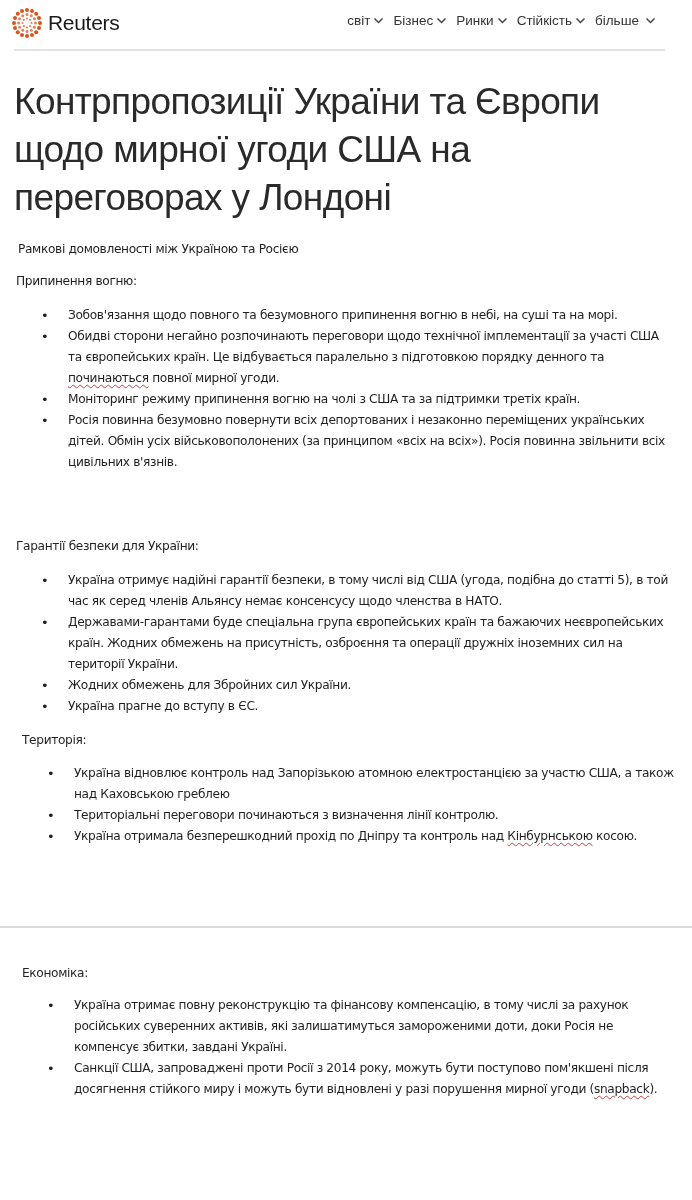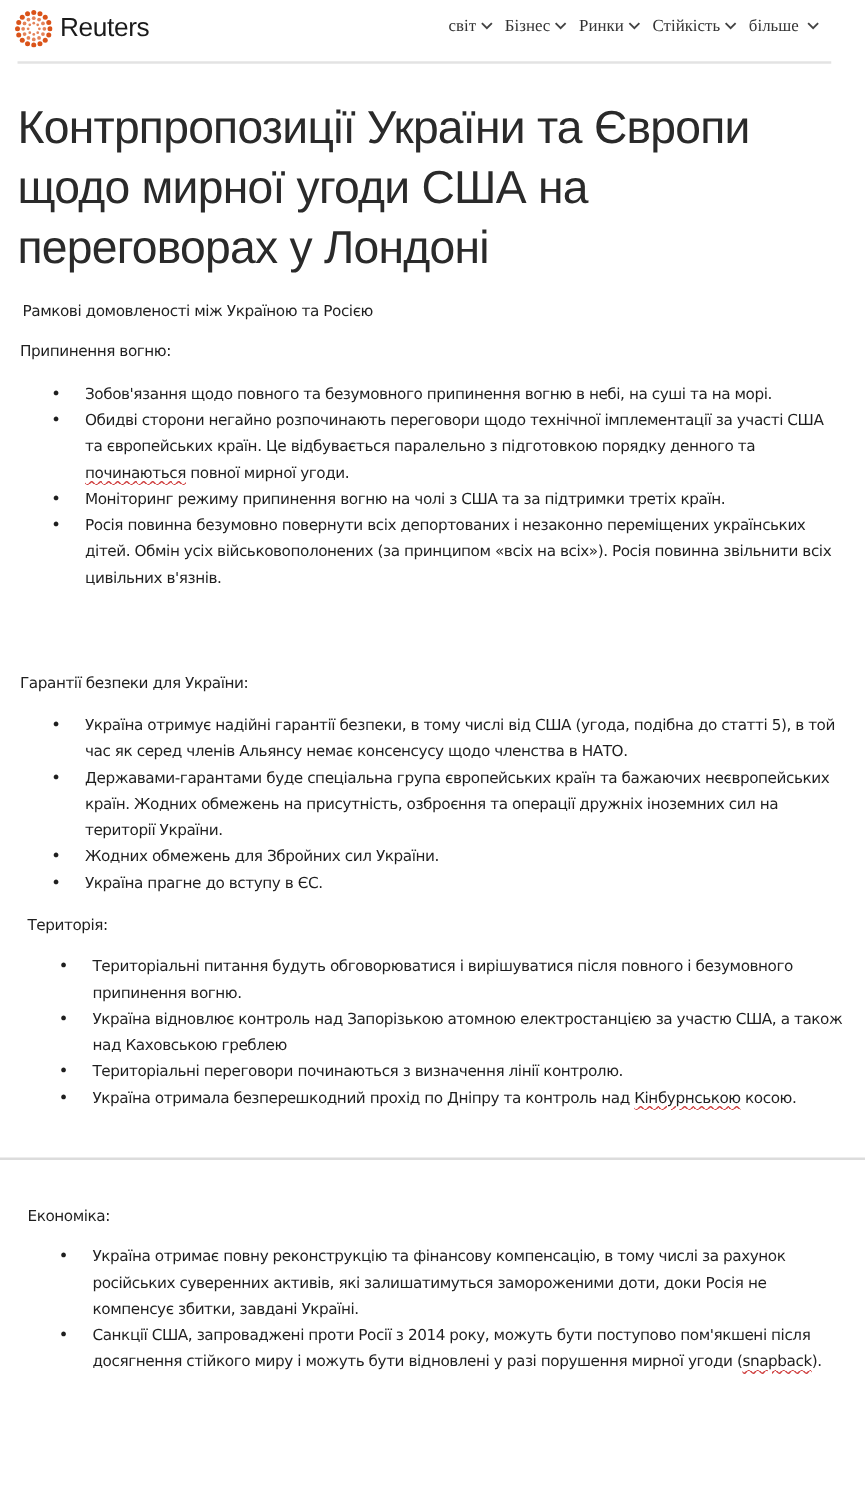--- a/index.html
+++ b/index.html
@@ -3,21 +3,21 @@
 <meta charset="utf-8">
 <style>
   html, body { margin: 0; padding: 0; background: #ffffff; }
   body { width: 692px; height: 1200px; overflow: hidden; position: relative; color: #1a1a1a; }
 
   .header { position: absolute; left: 0; top: 0; width: 692px; height: 50px; }
   .logo { position: absolute; left: 12px; top: 8px; display: flex; align-items: center; }
   .logo-mark { width: 30px; height: 30px; }
   .logo-text { font-family: "Liberation Sans", sans-serif; font-size: 21px; color: #1a1a1a; margin-left: 6px; letter-spacing: -0.3px; }
   .nav { position: absolute; right: 36px; top: 13px; display: flex; gap: 9px;
-         font-family: Liberation Serif, serif; font-size: 13.5px; color: #333; }
+         font-family: Liberation Sans, sans-serif; font-size: 13.5px; color: #333; }
   .nav-item { display: flex; align-items: center; cursor: pointer; white-space: nowrap; }
   .chev { display: inline-block; width: 11px; height: 8px; margin-left: 3px; }
   .header-rule { position: absolute; left: 14px; right: 27px; top: 49px; height: 2px; background: #e3e3e3; }
 
   .title { position: absolute; left: 14px; top: 78px; width: 660px; margin: 0;
            font-family: "Liberation Sans", sans-serif; font-weight: normal; font-size: 37px;
            line-height: 48px; color: #2a2a2a; letter-spacing: -0.6px; }
 
   .doc { font-family: "DejaVu Sans", sans-serif; font-size: 12.2px; color: #1f1f1f; letter-spacing: -0.35px; }
   .p { position: absolute; white-space: nowrap; }
@@ -130,21 +130,20 @@
   <div class="p" style="left:16px; top:539px;">Гарантії безпеки для України:</div>
   <ul class="list l2">
     <li>Україна отримує надійні гарантії безпеки, в тому числі від США (угода, подібна до статті 5), в той час як серед членів Альянсу немає консенсусу щодо членства в НАТО.</li>
     <li>Державами-гарантами буде спеціальна група європейських країн та бажаючих неєвропейських країн. Жодних обмежень на присутність, озброєння та операції дружніх іноземних сил на території України.</li>
     <li>Жодних обмежень для Збройних сил України.</li>
     <li>Україна прагне до вступу в ЄС.</li>
   </ul>
 
   <div class="p" style="left:22px; top:733px;">Територія:</div>
   <ul class="list l3">
-    <li>Територіальні питання будуть обговорюватися і вирішуватися після повного і безумовного припинення вогню.</li>
     <li>Україна відновлює контроль над Запорізькою атомною електростанцією за участю США, а також над Каховською греблею</li>
     <li>Територіальні переговори починаються з визначення лінії контролю.</li>
     <li><span id="s2i3">Україна отримала безперешкодний прохід по Дніпру та контроль над <span class="squig">Кінбурнською</span> косою.</span></li>
   </ul>
 
   <div class="sep"></div>
 
   <div class="p" style="left:22px; top:966px;">Економіка:</div>
   <ul class="list l4">
     <li>Україна отримає повну реконструкцію та фінансову компенсацію, в тому числі за рахунок російських суверенних активів, які залишатимуться замороженими доти, доки Росія не компенсує збитки, завдані Україні.</li>

